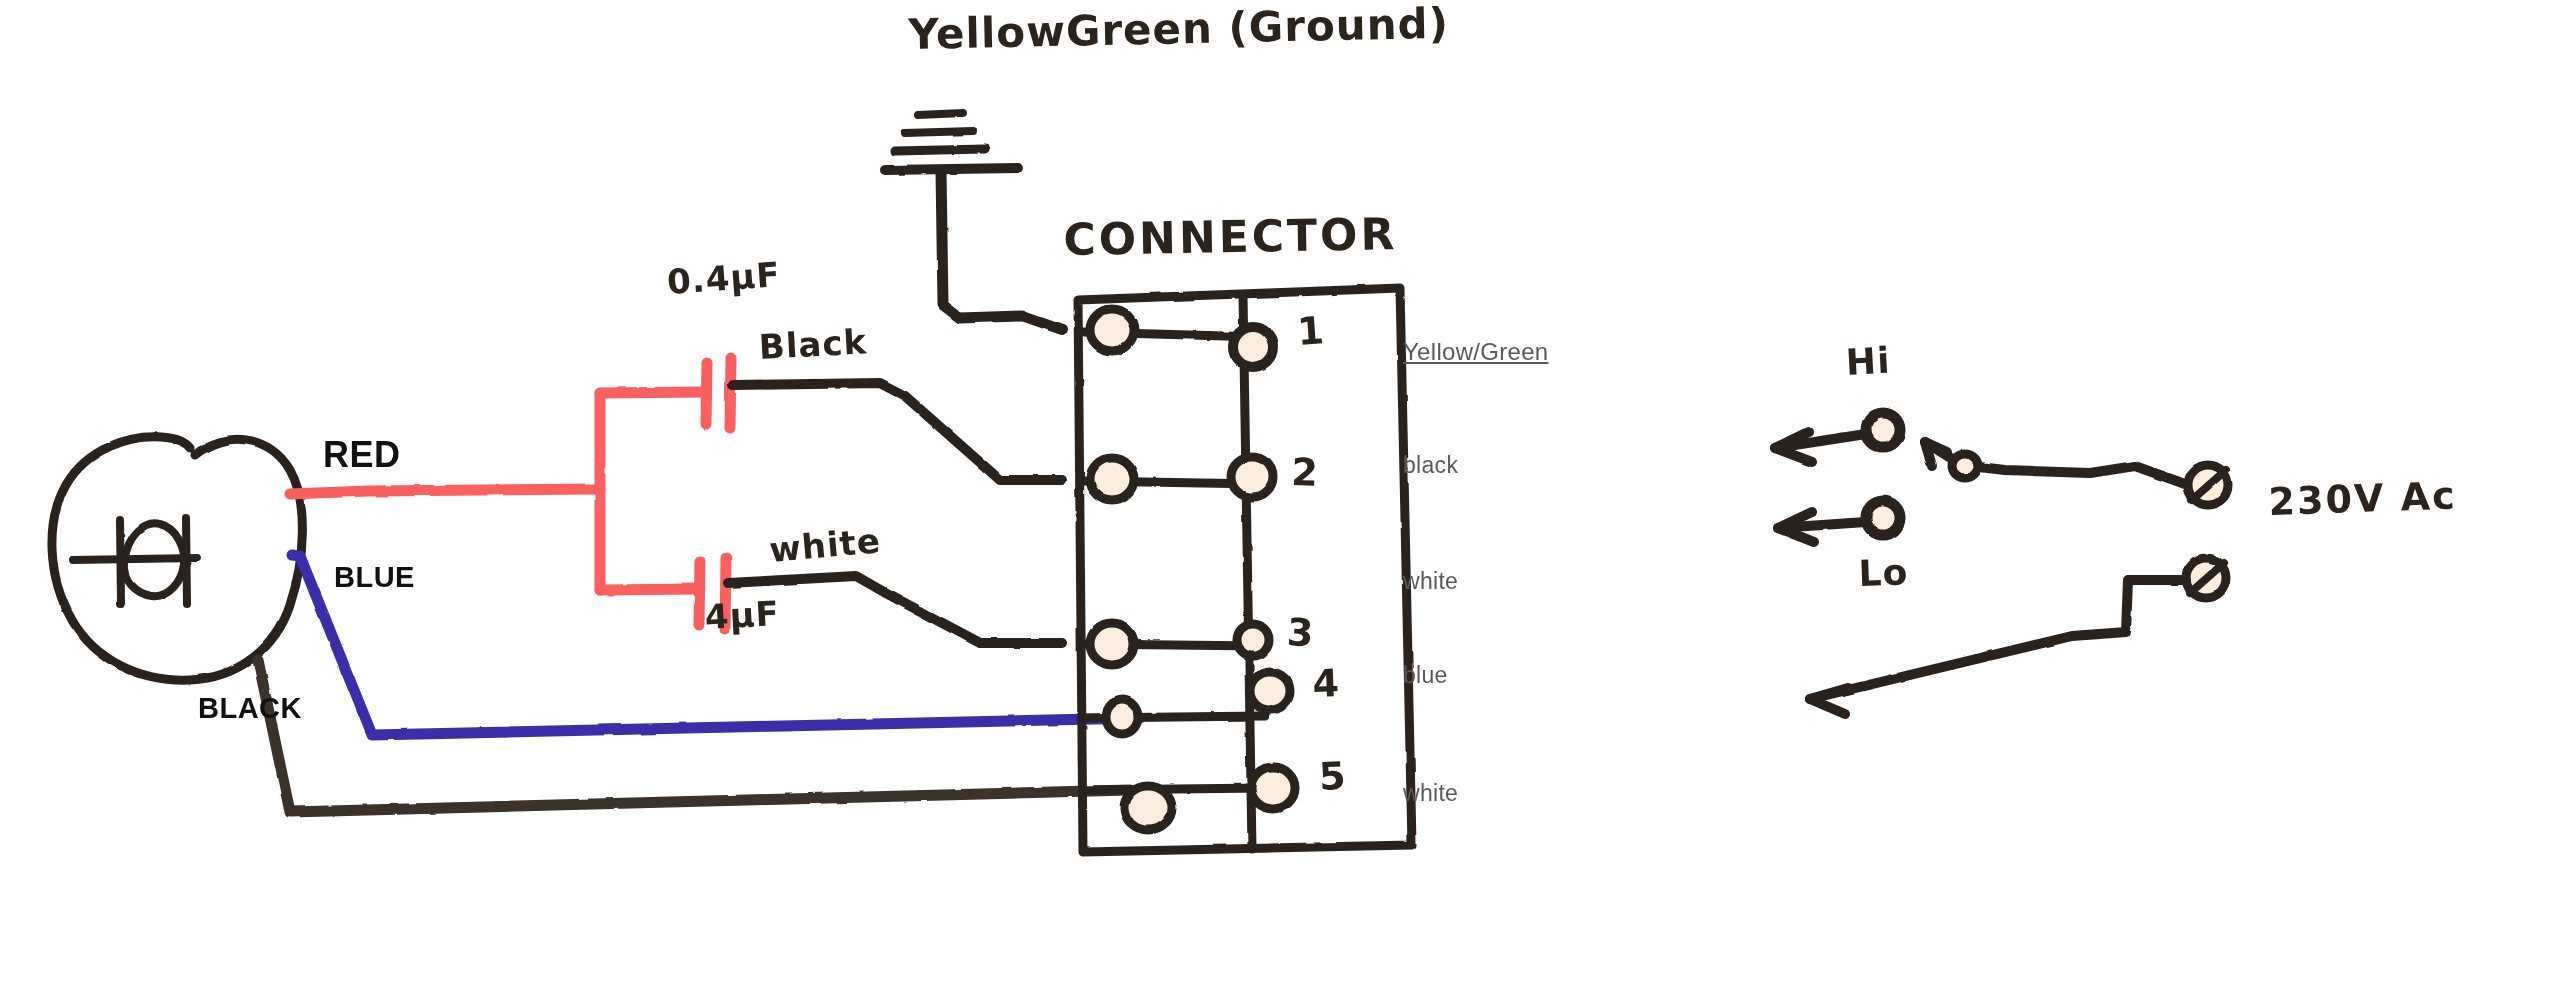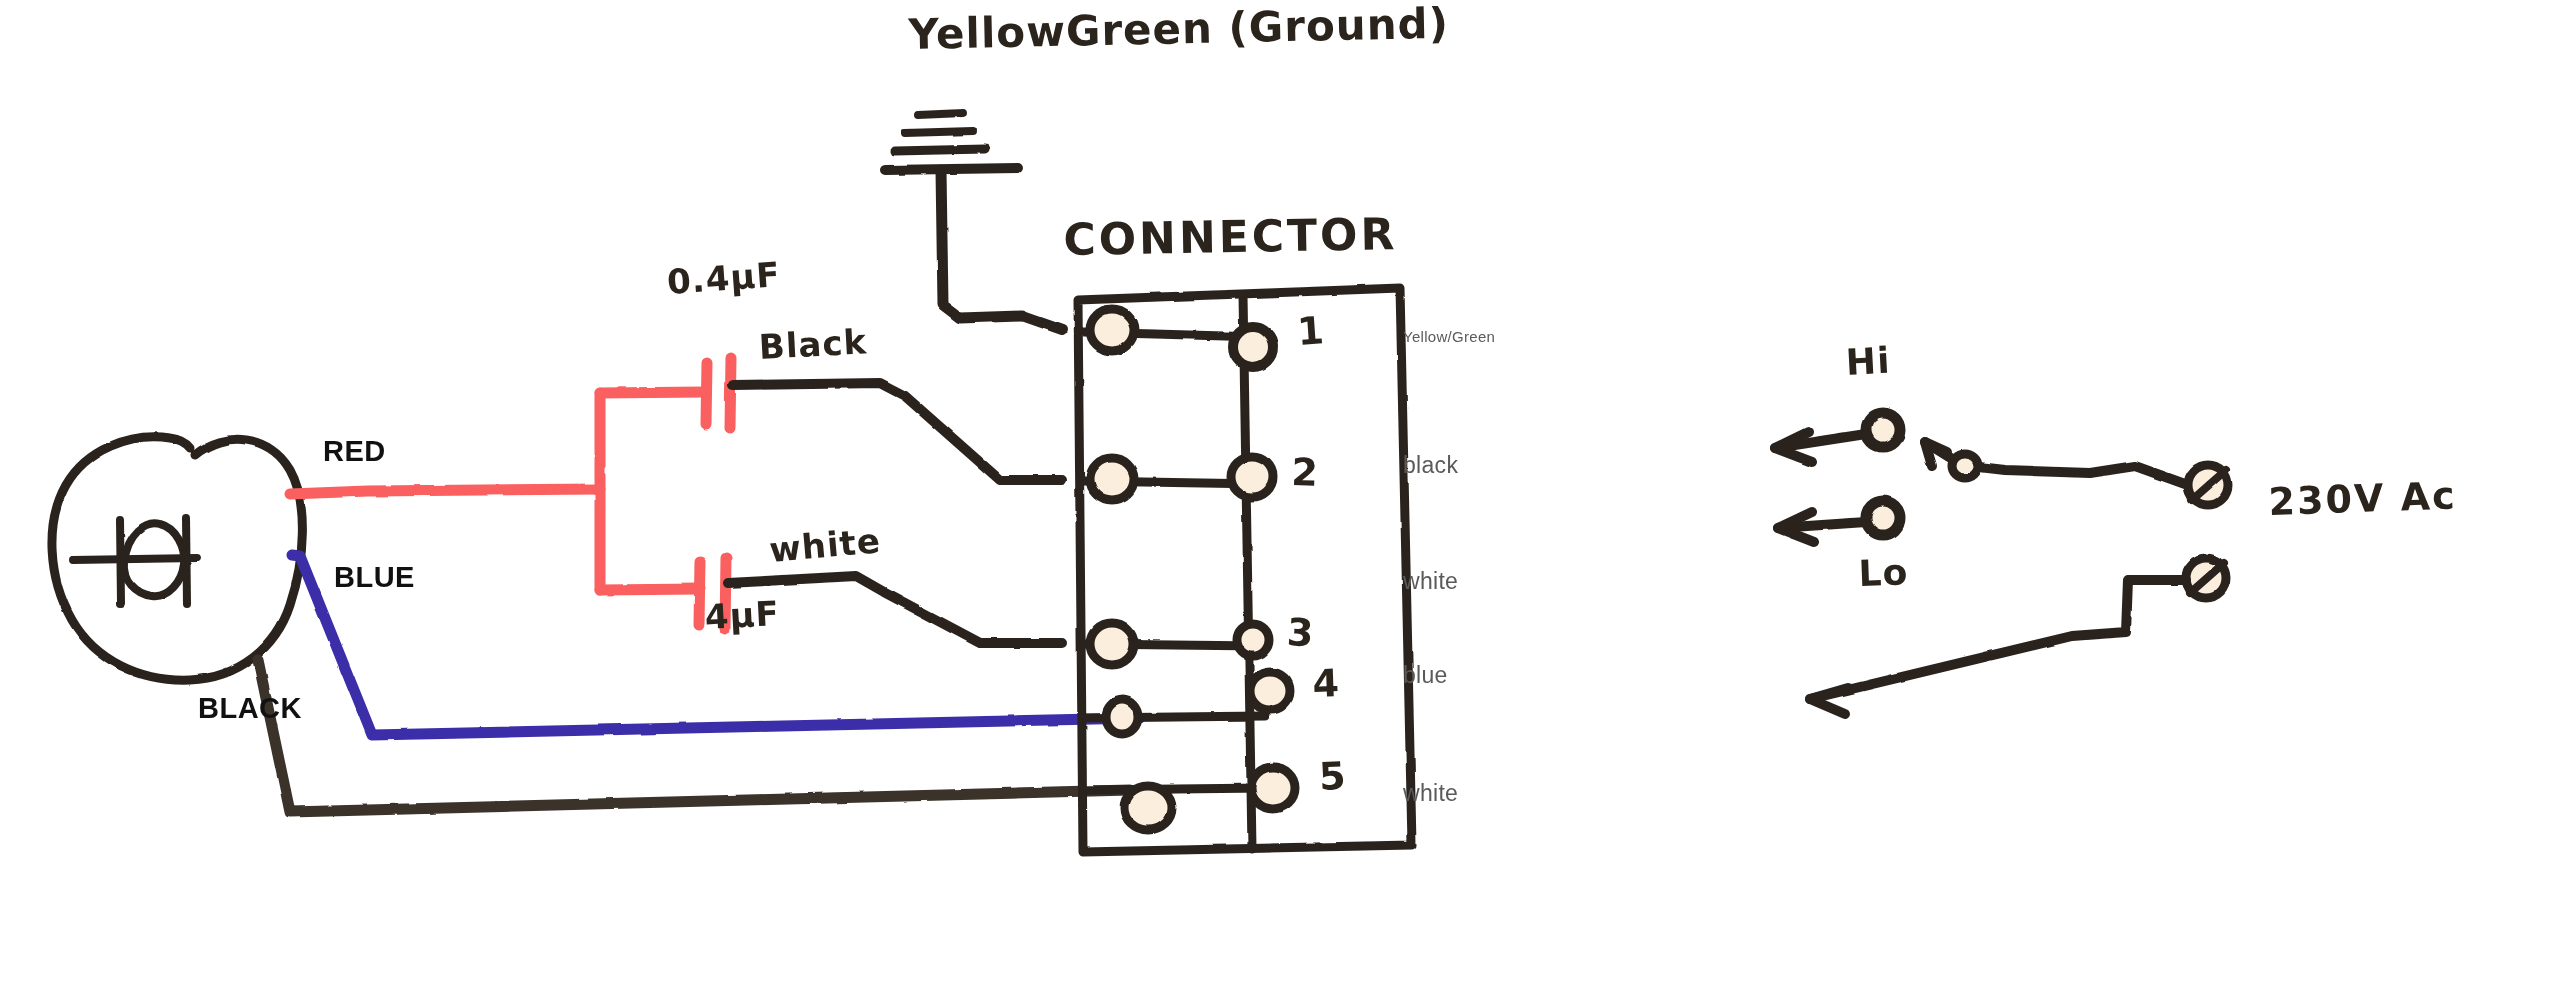--- a/index.html
+++ b/index.html
@@ -219,27 +219,27 @@
 
   <div class="hand hw-cap" style="left:768px; top:533px; transform:rotate(-5deg);">white</div>
   <div class="hand hw-cap" style="left:704px; top:600px; transform:rotate(-3deg);">4µF</div>
 
   <div class="hand hw-num" style="left:1296px; top:313px; transform:rotate(-4deg);">1</div>
   <div class="hand hw-num" style="left:1292px; top:453px; transform:rotate(2deg);">2</div>
   <div class="hand hw-num" style="left:1288px; top:613px; transform:rotate(3deg);">3</div>
   <div class="hand hw-num" style="left:1312px; top:665px; transform:rotate(-2deg);">4</div>
   <div class="hand hw-num" style="left:1318px; top:758px; transform:rotate(-3deg);">5</div>
 
-  <div class="lbl lbl-side" style="left:1403px; top:329px; font-size:15px;">Yellow/Green</div>
+  <div class="lbl lbl-side" style="left:1403px; top:340px; font-size:24px;text-decoration:underline;">Yellow/Green</div>
   <div class="lbl lbl-side" style="left:1403px; top:454px; font-size:23px;">black</div>
   <div class="lbl lbl-side" style="left:1403px; top:570px; font-size:23px;">white</div>
   <div class="lbl lbl-side" style="left:1403px; top:664px; font-size:23px;">blue</div>
   <div class="lbl lbl-side" style="left:1403px; top:782px; font-size:23px;">white</div>
 
-  <div class="lbl lbl-print" style="left:323px; top:437px; font-size:29px;">RED</div>
+  <div class="lbl lbl-print" style="left:323px; top:437px; font-size:36px;">RED</div>
   <div class="lbl lbl-print" style="left:334px; top:563px; font-size:29px;">BLUE</div>
   <div class="lbl lbl-print" style="left:198px; top:694px; font-size:29px;">BLACK</div>
 
   <div class="hand hw-sw" style="left:1845px; top:345px; transform:rotate(-3deg);">Hi</div>
   <div class="hand hw-sw" style="left:1858px; top:556px; transform:rotate(-2deg);">Lo</div>
 
   <div class="hand hw-volt" style="left:2268px; top:483px; transform:rotate(-2deg);">230V Ac</div>
 
 </div>
 

